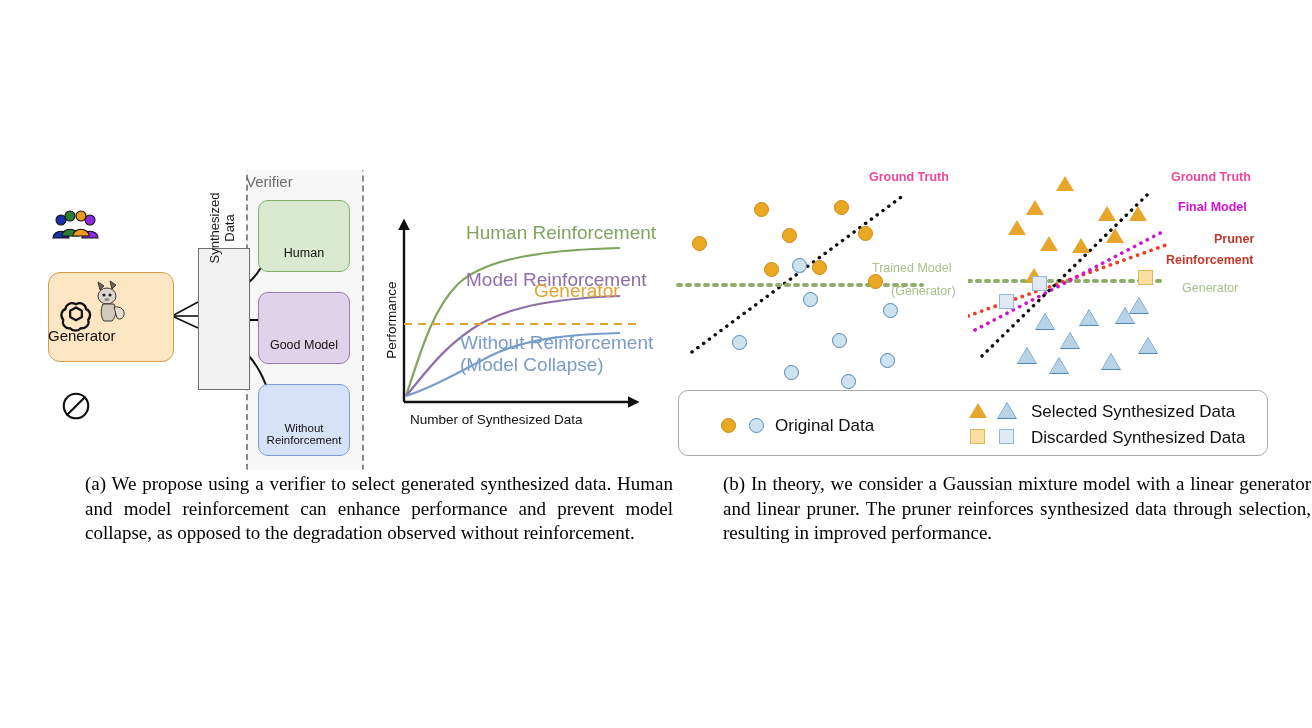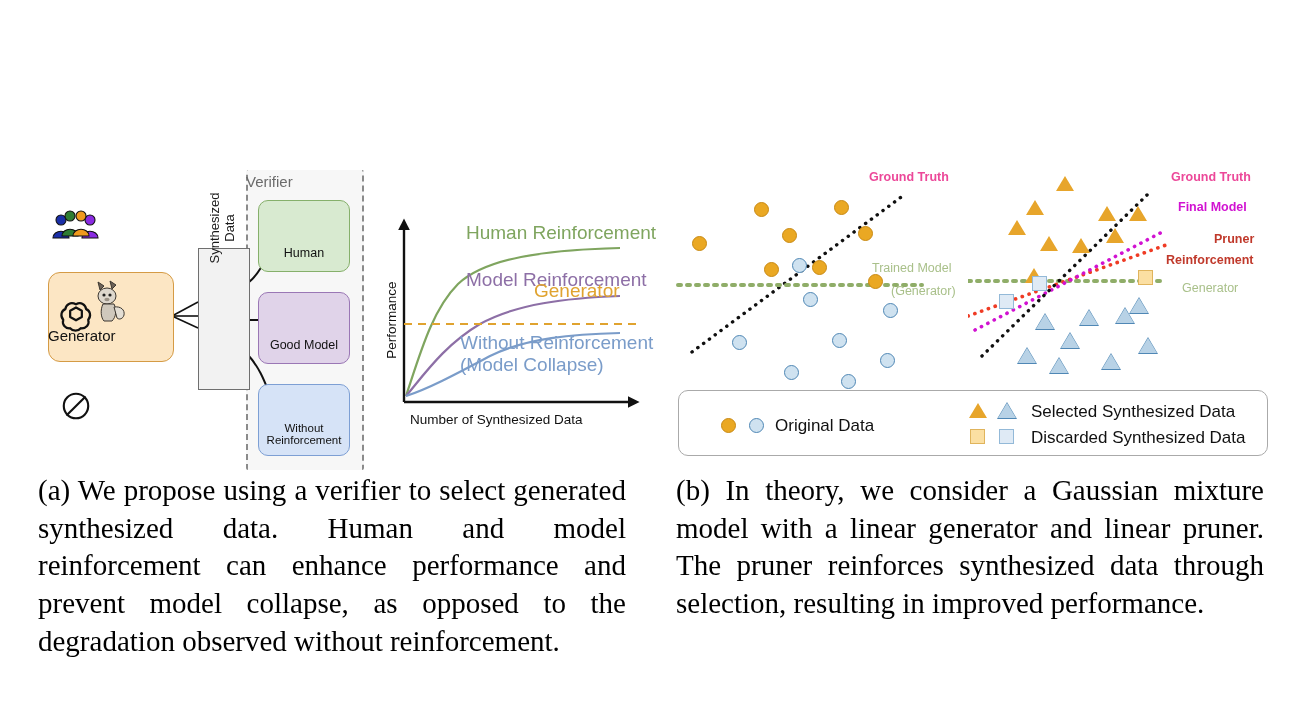--- a/index.html
+++ b/index.html
@@ -237,25 +237,26 @@
     font-family: "Liberation Sans", sans-serif;
     font-size: 17px;
     color: #111;
     white-space: nowrap;
   }
 
   
   .caption {
     position: absolute;
     font-family: "Liberation Serif", serif;
-    font-size: 29px;
+    font-size: 19px;
     color: #000;
     line-height: 1.30;
     text-align: justify;
     text-align-last: left;
+    margin-left: 47px;
   }
   #caption-a { left: 38px;  top: 472px; width: 588px; }
   #caption-b { left: 676px; top: 472px; width: 588px; }
 
   #figure-caption {
     position: absolute;
     left: 30px; top: 662px;
     width: 1252px;
     font-family: "Liberation Serif", serif;
     font-size: 22.5px;

